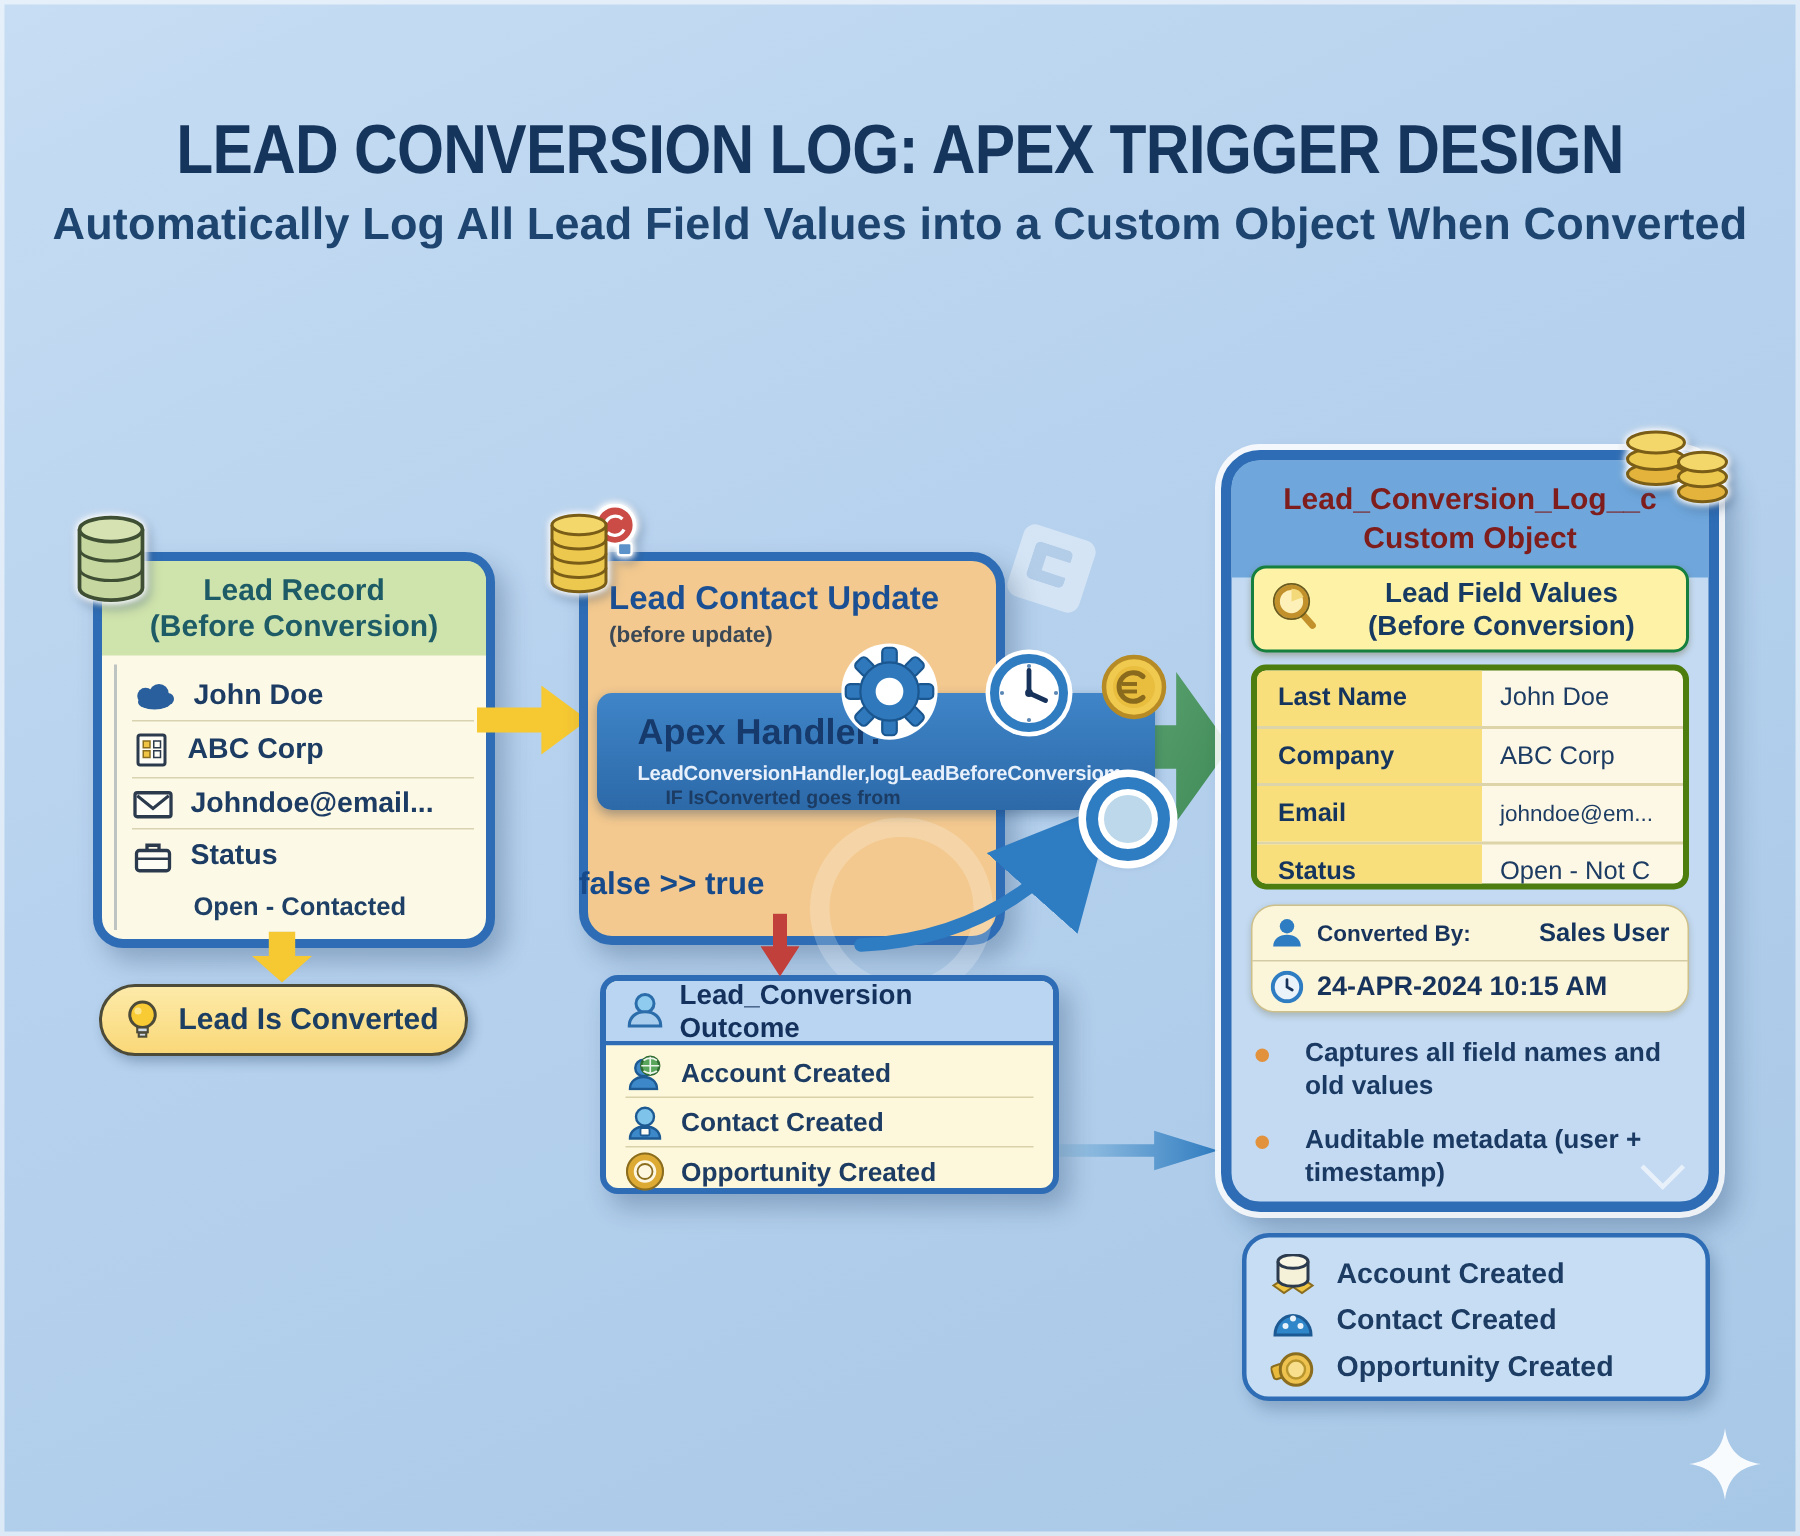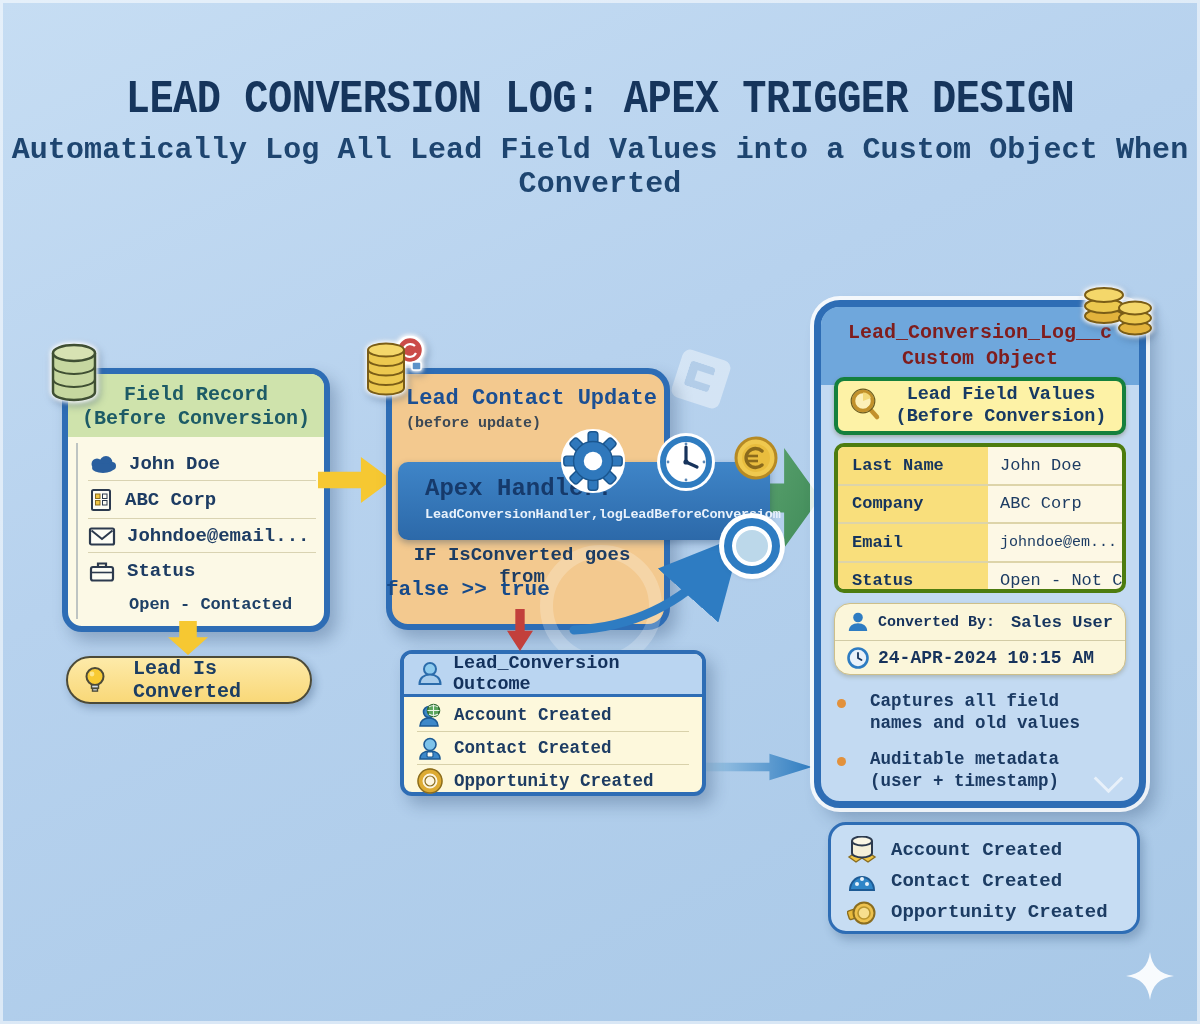--- a/index.html
+++ b/index.html
@@ -1,18 +1,18 @@
 <!DOCTYPE html>
 <html><head>
 <meta charset="utf-8">
 <style>
   html,body{margin:0;padding:0;background:#e8eef5;}
   .canvas{position:relative;width:1200px;height:1024px;overflow:hidden;
     background:linear-gradient(155deg,#c6ddf3 0%,#b7d2ee 40%,#a8c8e7 100%);
-    font-family:Liberation Mono, monospace;
+    font-family:Liberation Sans, sans-serif;
     box-shadow:inset 0 0 0 3px rgba(255,255,255,.55);}
   .abs{position:absolute;}
   
   .title{left:0;right:0;top:76px;text-align:center;font-size:42px;font-weight:bold;
     color:#16355c;letter-spacing:-.5px;transform:scale(.96,1.1);}
   .subtitle{left:0;right:0;top:133px;text-align:center;font-size:30px;font-weight:bold;
     color:#1e4570;letter-spacing:.1px;}
   
   .bigshadow{box-shadow:7px 9px 16px rgba(24,54,94,.28);}
   
@@ -26,21 +26,21 @@
   .lr-row{display:flex;align-items:center;gap:11px;padding:6px 0 5px;
     border-bottom:1px solid rgba(160,150,95,.38);font-size:19px;font-weight:bold;color:#1d3c63;}
   .lr-row:last-child{border-bottom:none;}
   .lr-sub{font-size:17px;font-weight:bold;color:#1e4066;margin:1px 0 2px 41px;}
   
   .arrow-down-yellow{left:168px;top:621px;width:40px;height:34px;background:#f6c832;
     clip-path:polygon(28% 0,72% 0,72% 48%,100% 48%,50% 100%,0 48%,28% 48%);
     filter:drop-shadow(0 0 1.5px #6e5d18);}
   .pill{left:66px;top:656px;width:246px;height:48px;box-sizing:border-box;
     background:linear-gradient(#fdeaa9,#f9d878);border:2.5px solid #4c4a38;border-radius:26px;
-    display:flex;align-items:center;gap:25px;padding:0 14px;
+    display:flex;align-items:center;gap:11px;padding:0 14px;
     font-size:20px;font-weight:bold;color:#1c3e63;box-shadow:3px 4px 8px rgba(24,54,94,.3);}
   
   .arrow-right-yellow{left:318px;top:457px;width:74px;height:46px;background:#f6c832;
     clip-path:polygon(0 32%,58% 32%,58% 0,100% 50%,58% 100%,58% 68%,0 68%);
     filter:drop-shadow(0 0 1.5px #6e5d18);}
   .arrow-green{left:742px;top:446px;width:78px;height:104px;z-index:5;
     background:linear-gradient(115deg,#5fa672,#3f8a58);
     clip-path:polygon(0 36%,54% 36%,54% 2%,100% 50%,54% 98%,54% 64%,0 64%);
     filter:drop-shadow(0 0 1.5px #235f3c);}
   .arrow-right-blue{left:700px;top:752px;width:112px;height:30px;z-index:4;
@@ -54,21 +54,21 @@
   .before-update{left:386px;top:368px;width:272px;height:250px;background:#f3c98f;
     border:6px solid #2e6db5;border-radius:22px;}
   .bu-title{left:406px;top:386px;font-size:22px;font-weight:bold;color:#1b4f93;}
   .bu-sub{left:406px;top:415px;font-size:15px;font-weight:bold;color:#3b4856;}
   .banner{left:398px;top:462px;width:372px;height:78px;z-index:6;box-sizing:border-box;
     background:linear-gradient(180deg,#3f85c8,#2c69a9);border-radius:10px 2px 2px 10px;
     padding:13px 0 0 27px;box-shadow:0 3px 7px rgba(18,48,88,.35);}
   .banner-label{font-size:24px;font-weight:bold;color:#163a6b;}
   .banner-code{font-size:13.5px;font-weight:bold;color:#e8f1fb;margin-top:5px;
     letter-spacing:-.2px;white-space:nowrap;}
-  .cond1{left:386px;top:544px;width:272px;text-align:center;font-size:19px;
+  .cond1{left:386px;top:524px;width:272px;text-align:center;font-size:13px;
     font-weight:bold;color:#1c3c63;z-index:7;}
   .cond2{left:386px;top:578px;width:272px;text-align:left;font-size:21px;
     font-weight:bold;color:#164a8a;z-index:7;}
   
   .gear{left:558px;top:426px;width:70px;height:70px;z-index:8;}
   .clockbig{left:656px;top:432px;width:60px;height:60px;z-index:8;}
   .coin{left:734px;top:436px;width:44px;height:44px;z-index:8;}
   .ring{left:724px;top:518px;width:40px;height:40px;z-index:8;border-radius:50%;
     border:8px solid #2e7cc2;background:#bcd8ea;
     box-shadow:0 0 0 5px #fff,0 2px 6px rgba(18,48,88,.4),inset 0 0 0 4px #fff;}
@@ -84,21 +84,21 @@
     border-bottom:1px solid rgba(160,150,95,.4);font-size:17.5px;font-weight:bold;color:#1d3c63;}
   .oc-row:last-child{border-bottom:none;}
   
   .panel{left:814px;top:300px;width:332px;height:508px;box-sizing:border-box;z-index:6;
     background:#c3daf2;border:7px solid #2e6db5;border-radius:26px;
     box-shadow:0 0 0 4px rgba(255,255,255,.85),9px 11px 18px rgba(24,54,94,.3);}
   .panel-header{position:absolute;left:0;top:0;right:0;height:78px;background:#6fa7dc;
     border-radius:18px 18px 0 0;text-align:center;padding-top:13px;box-sizing:border-box;
     font-size:20px;font-weight:bold;color:#7f1d1d;line-height:1.3;}
   .section-yellow{position:absolute;left:13px;top:70px;width:292px;height:58px;box-sizing:border-box;
-    background:#fdf2a6;border:4px solid #15803d;border-radius:10px;display:flex;align-items:center;
+    background:#fdf2a6;border:2px solid #15803d;border-radius:10px;display:flex;align-items:center;
     gap:8px;padding:0 10px;box-shadow:0 2px 4px rgba(90,78,28,.35);}
   .section-yellow .txt{flex:1;text-align:center;font-size:18.5px;font-weight:bold;
     color:#173a63;line-height:1.2;}
   .ptable{position:absolute;left:13px;top:136px;width:292px;height:150px;box-sizing:border-box;
     border:4px solid #4d7c0f;border-radius:10px;overflow:hidden;background:#fdf8e5;}
   .prow{display:grid;grid-template-columns:150px 1fr;height:36.5px;
     border-bottom:2px solid rgba(190,175,110,.5);}
   .prow:last-child{border-bottom:none;}
   .pfield{background:#f9df7c;display:flex;align-items:center;padding-left:14px;
     font-size:17px;font-weight:bold;color:#15345e;}
@@ -145,21 +145,21 @@
 <div class="canvas">
 
   <div class="abs title">LEAD CONVERSION LOG: APEX TRIGGER DESIGN</div>
   <div class="abs subtitle">Automatically Log All Lead Field Values into a Custom Object When Converted</div>
 
   <div class="abs ghost-sq"></div>
   <div class="abs ghost-circle"></div>
 
   <div class="abs lead-record bigshadow">
     <div class="lr-header">
-      <div>Field Record</div>
+      <div>Lead Record</div>
       <div>(Before Conversion)</div>
     </div>
     <div class="lr-body">
       <div class="lr-row">
         <span class="icon">
           <svg width="30" height="20" viewBox="0 0 30 20">
               <g fill="#2a5f9e">
                 <circle cx="9" cy="10" r="5.5"></circle>
                 <circle cx="18" cy="8.5" r="6.5"></circle>
                 <circle cx="24" cy="12" r="4"></circle>

